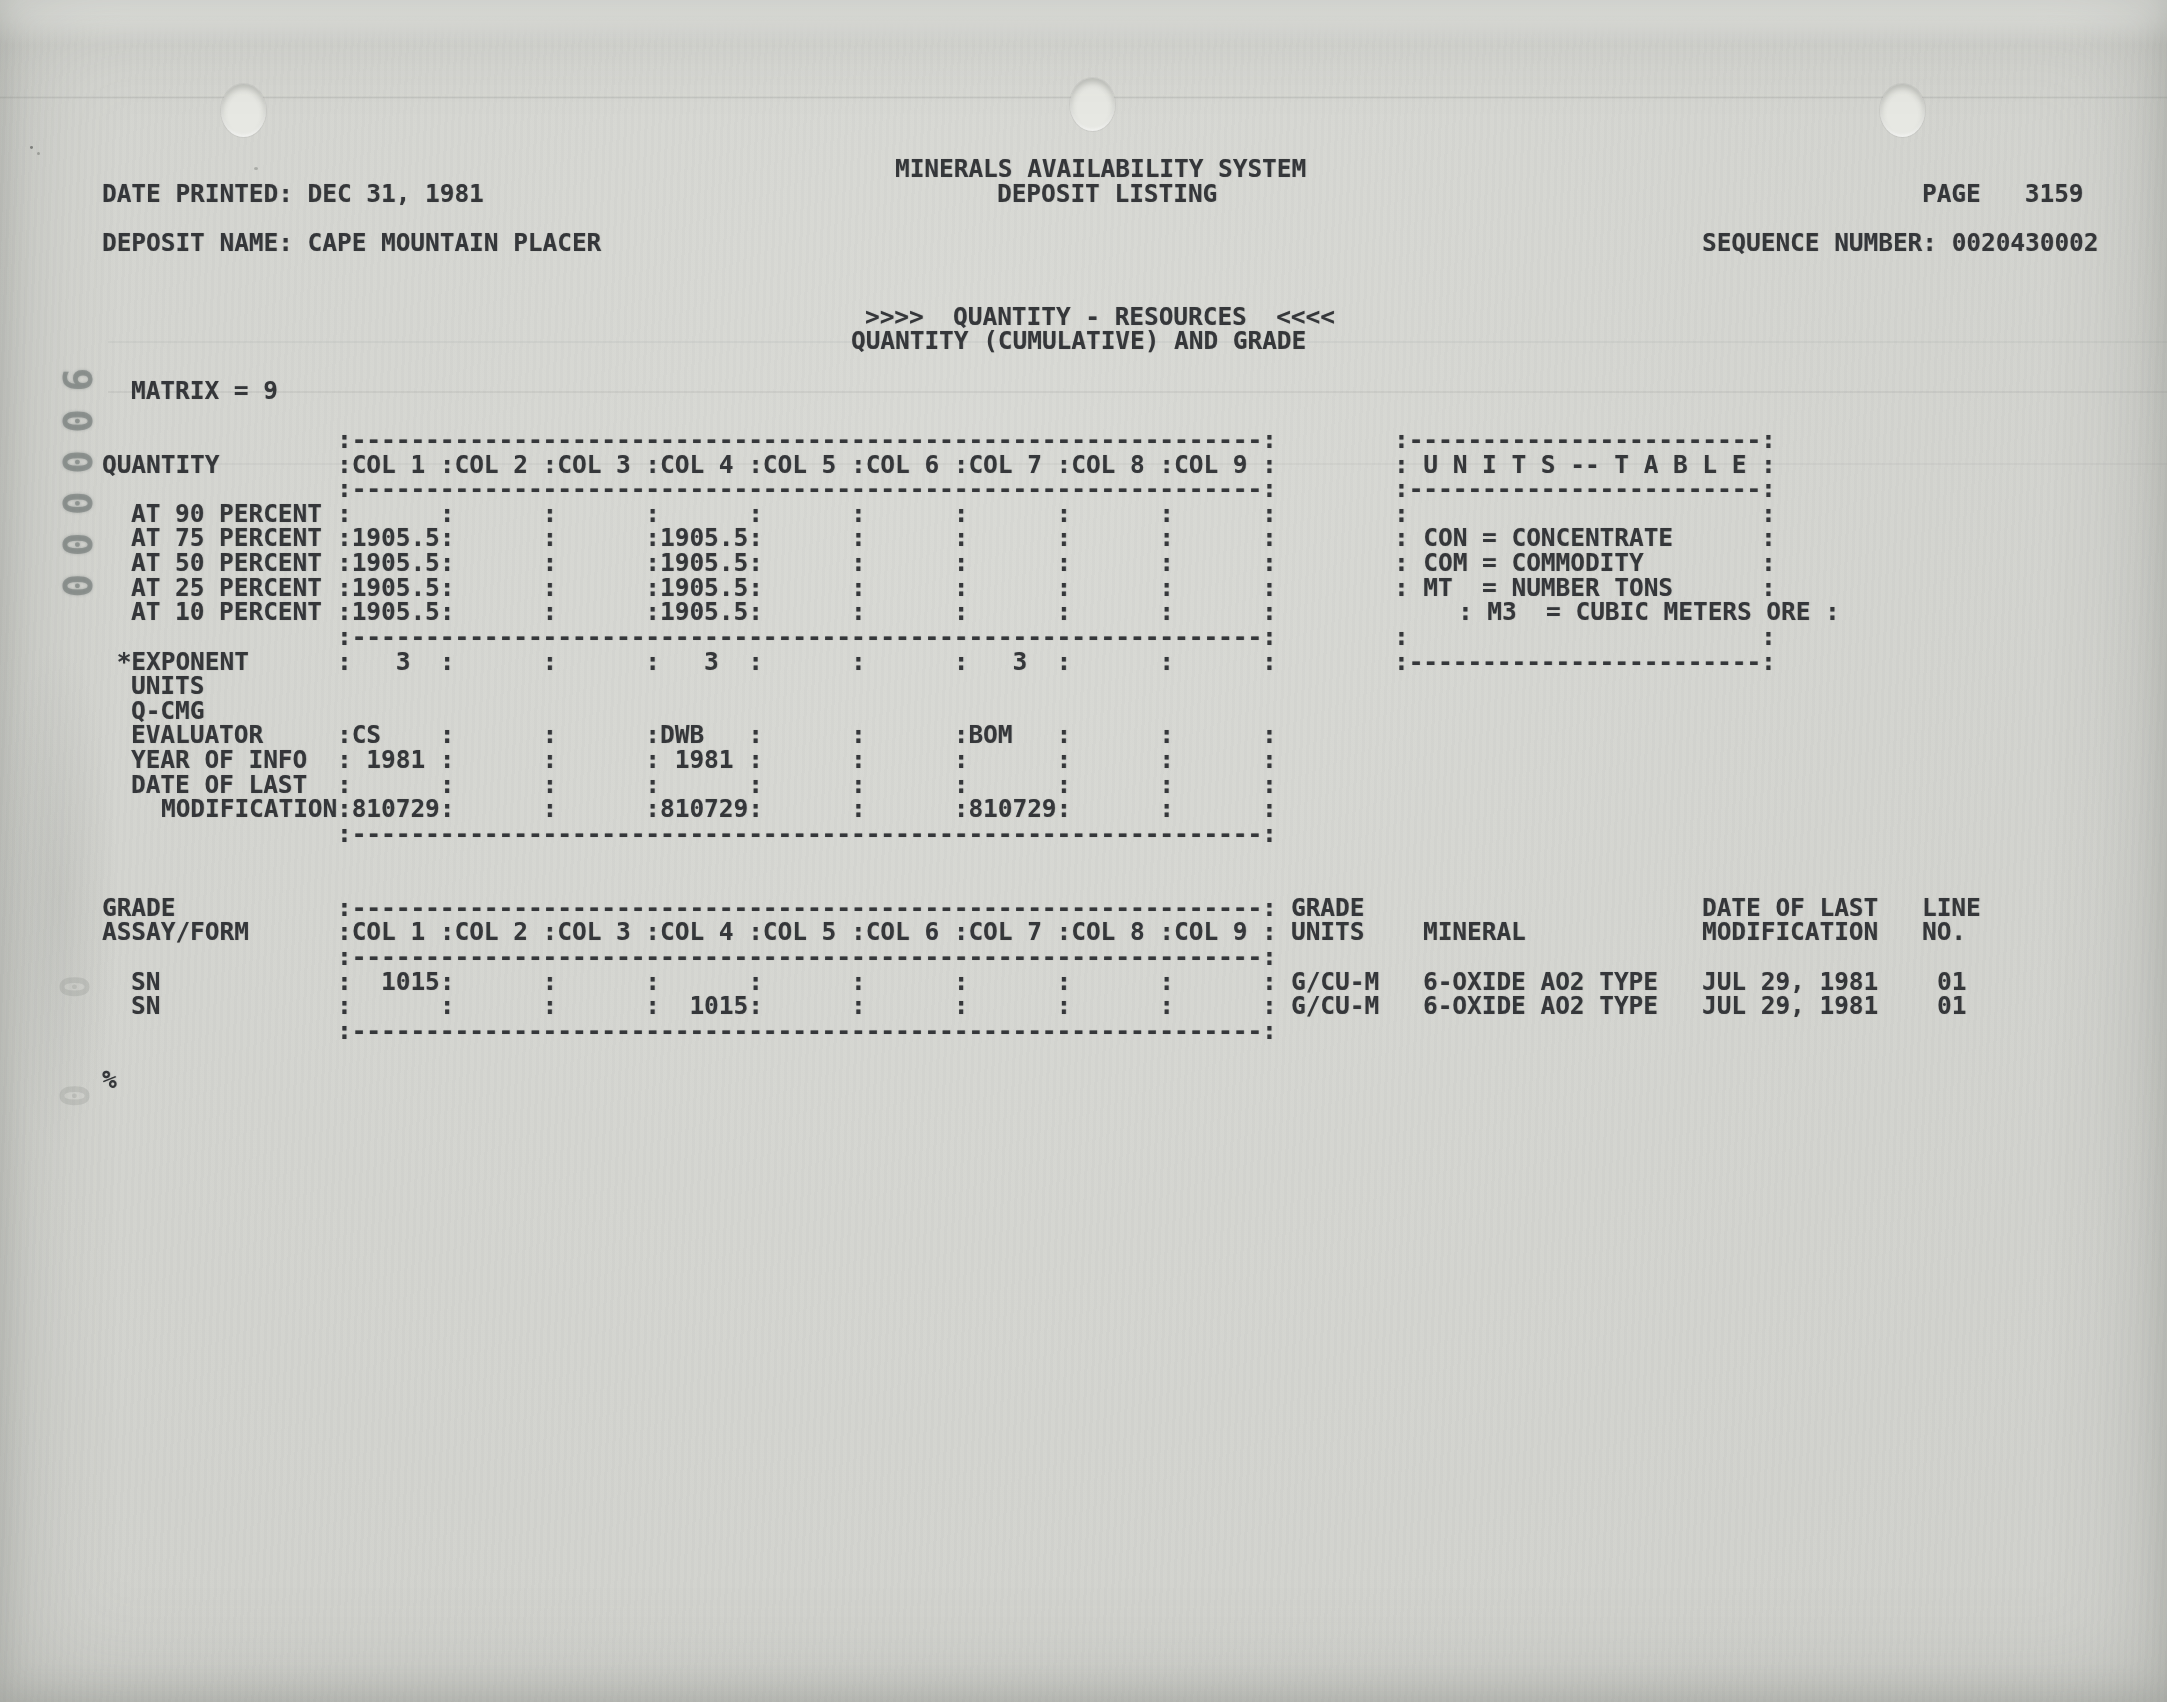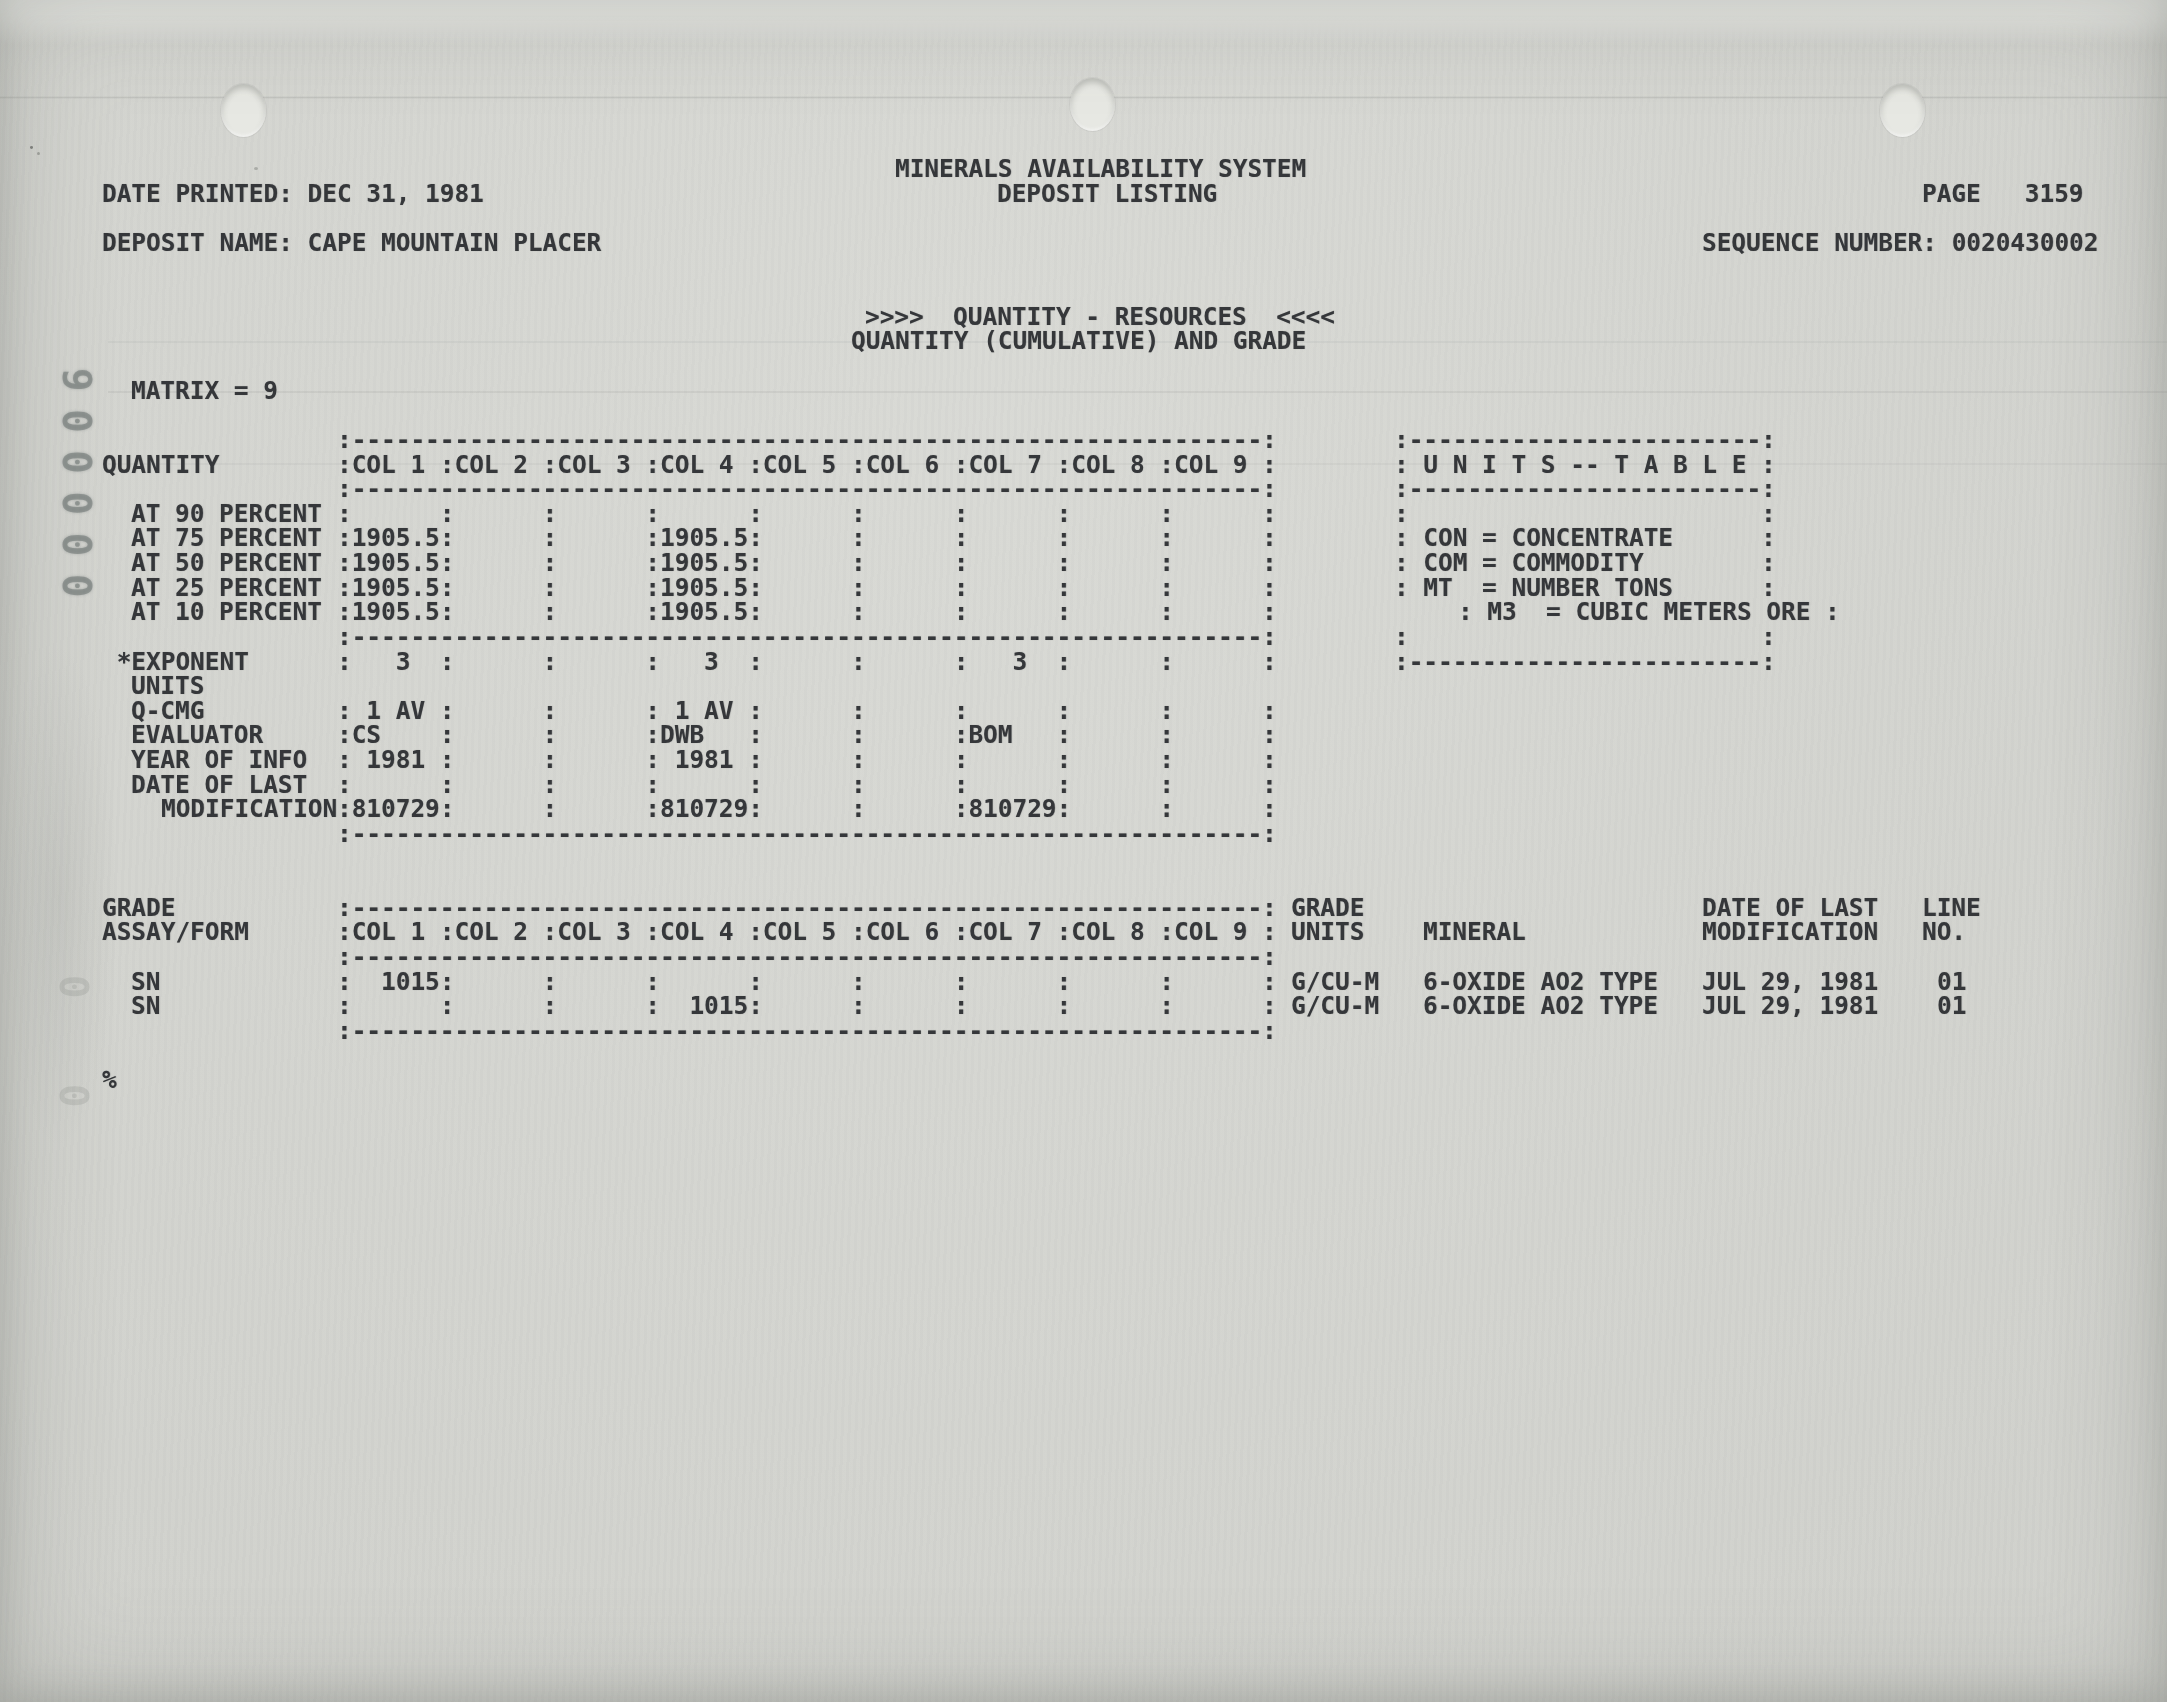--- a/index.html
+++ b/index.html
@@ -130,21 +130,20 @@
       <div class="pl" style="top: 493px;">
         <span class="seg" style="left: 14.7px;">*EXPONENT</span>
         <span class="seg" style="left: 235px;">:   3  :      :      :   3  :      :      :   3  :      :      :</span>
         <span class="seg" style="left: 1292px;">:------------------------:</span>
       </div>
       <div class="pl" style="top: 517px;">
         <span class="seg" style="left: 29px;">UNITS</span>
       </div>
       <div class="pl" style="top: 542px;">
         <span class="seg" style="left: 29px;">Q-CMG</span>
-        <span class="seg" style="left: 235px;">: 1 AV :      :      : 1 AV :      :      :      :      :      :</span>
       </div>
       <div class="pl" style="top: 566px;">
         <span class="seg" style="left: 29px;">EVALUATOR</span>
         <span class="seg" style="left: 235px;">:CS    :      :      :DWB   :      :      :BOM   :      :      :</span>
       </div>
       <div class="pl" style="top: 591px;">
         <span class="seg" style="left: 29px;">YEAR OF INFO</span>
         <span class="seg" style="left: 235px;">: 1981 :      :      : 1981 :      :      :      :      :      :</span>
       </div>
       <div class="pl" style="top: 616px;">

